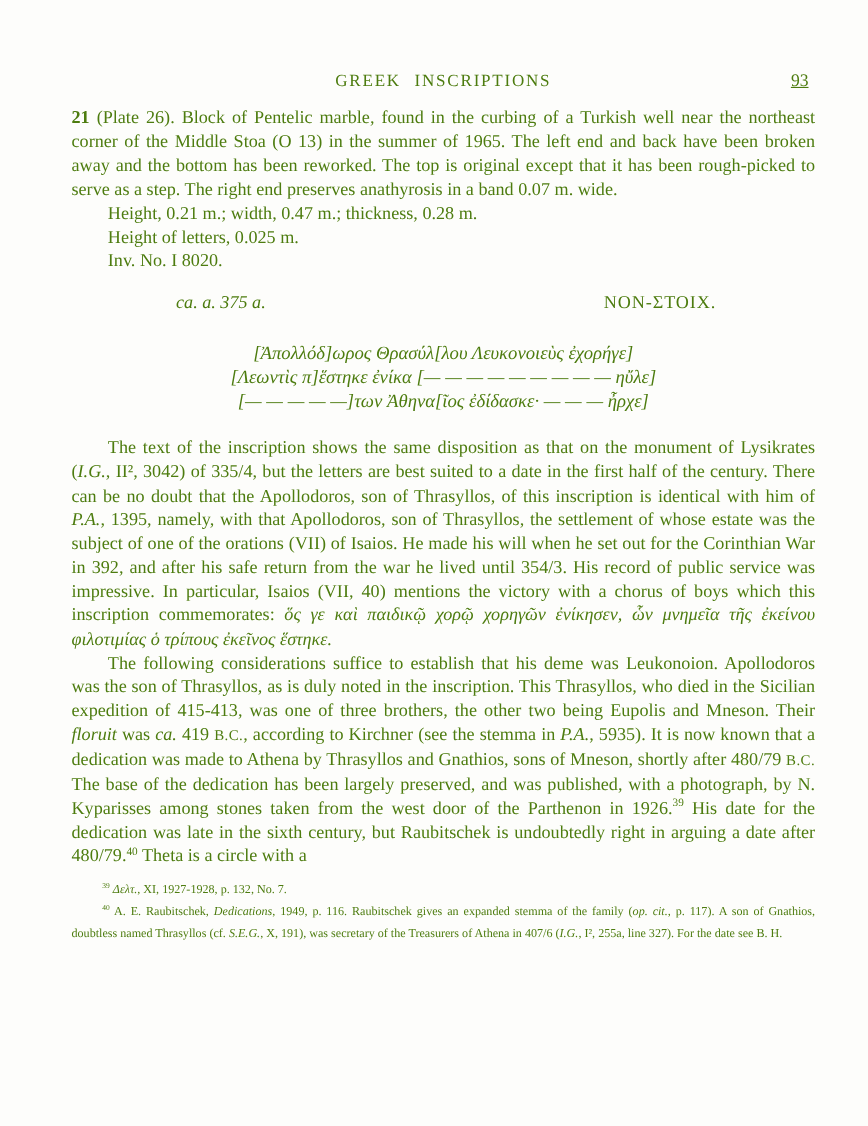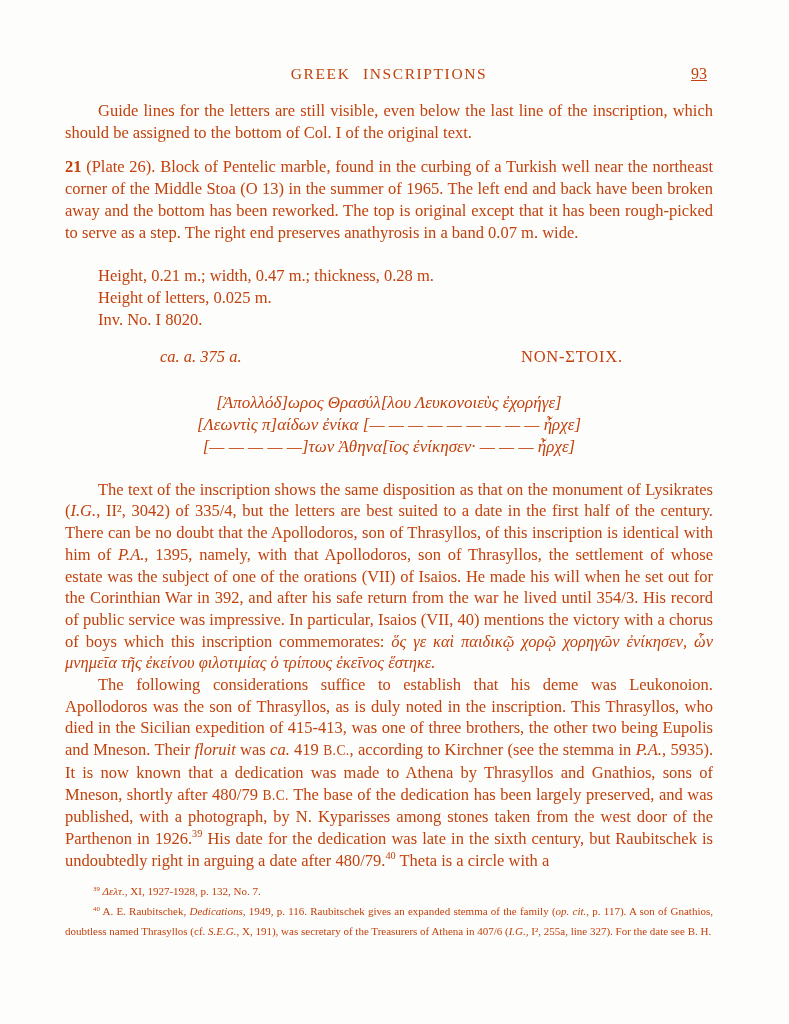--- a/index.html
+++ b/index.html
@@ -6,23 +6,23 @@
     margin: 0;
     padding: 0;
     background: #fdfdfb;
   }
   .page {
     position: relative;
     width: 789px;
     height: 1024px;
     box-sizing: border-box;
     background: #fdfdfb;
-    color: #c2410c;
+    color: #4d7c0f;
     font-family: "Liberation Serif", "DejaVu Serif", serif;
-    padding: 64px 76px 0 65px;
+    padding: 64px 48px 0 65px;
     overflow: hidden;
   }
   .running-header {
     position: relative;
     text-align: center;
     font-size: 15.5px;
     line-height: 19px;
     letter-spacing: 1.6px;
     word-spacing: 7px;
   }
@@ -37,21 +37,21 @@
   }
   .para {
     margin: 0;
     text-align: justify;
     font-size: 16.5px;
     line-height: 21.7px;
   }
   .indent { text-indent: 33px; }
   .intro-para { margin-top: 17px; }
   .entry-head { margin-top: 13px; }
-  .measurements { margin-top: 22px; padding-left: 33px; }
+  .measurements { margin-top: 0; padding-left: 33px; }
   .meas-line { font-size: 16.5px; line-height: 21.7px; }
   .date-row {
     margin-top: 16px;
     display: flex;
     justify-content: space-between;
     align-items: flex-end;
     padding-left: 95px;
     padding-right: 90px;
     font-size: 16.5px;
     line-height: 22px;
@@ -87,39 +87,38 @@
 </head>
 <body>
 
 <div class="page">
 
   <header class="running-header">
     <span>GREEK INSCRIPTIONS</span>
     <span class="page-num">93</span>
   </header>
 
-  <p class="para indent intro-para"><span>Guide lines for the letters are still visible, even below the last line of the inscription, which should be assigned to the bottom of Col. I of the original text.</span></p>
 
   <p class="para entry-head"><span class="b">21</span><span> (Plate 26).  Block of Pentelic marble, found in the curbing of a Turkish well near the northeast corner of the Middle Stoa (O 13) in the summer of 1965.  The left end and back have been broken away and the bottom has been reworked.  The top is original except that it has been rough-picked to serve as a step.  The right end preserves anathyrosis in a band 0.07 m. wide.</span></p>
 
   <div class="measurements">
     <div class="meas-line">Height, 0.21 m.; width, 0.47 m.; thickness, 0.28 m.</div>
     <div class="meas-line">Height of letters, 0.025 m.</div>
     <div class="meas-line">Inv. No. I 8020.</div>
   </div>
 
   <div class="date-row">
     <span class="it">ca. a. 375 a.</span>
     <span class="stoich">NON-ΣΤΟΙΧ.</span>
   </div>
 
   <div class="greek-block">
     <div class="greek-line">[Ἀπολλόδ]ωρος Θρασύλ[λου Λευκονοιεὺς ἐχορήγε]</div>
-    <div class="greek-line">[Λεωντὶς π]αίδων ἐνίκα [— — — — — — — — — ἦρχε]</div>
-    <div class="greek-line">[— — — — —]των Ἀθηνα[ῖος ἐνίκησεν· — — — ἦρχε]</div>
+    <div class="greek-line">[Λεωντὶς π]ἕστηκε ἐνίκα [— — — — — — — — — ηὔλε]</div>
+    <div class="greek-line">[— — — — —]των Ἀθηνα[ῖος ἐδίδασκε· — — — ἦρχε]</div>
   </div>
 
   <p class="para indent commentary-1"><span>The text of the inscription shows the same disposition as that on the monument of Lysikrates (</span><span class="it">I.G.</span><span>, II², 3042) of 335/4, but the letters are best suited to a date in the first half of the century.  There can be no doubt that the Apollodoros, son of Thrasyllos, of this inscription is identical with him of </span><span class="it">P.A.</span><span>, 1395, namely, with that Apollodoros, son of Thrasyllos, the settlement of whose estate was the subject of one of the orations (VII) of Isaios.  He made his will when he set out for the Corinthian War in 392, and after his safe return from the war he lived until 354/3.  His record of public service was impressive.  In particular, Isaios (VII, 40) mentions the victory with a chorus of boys which this inscription commemorates: </span><span class="gk">ὅς γε καὶ παιδικῷ χορῷ χορηγῶν ἐνίκησεν, ὧν μνημεῖα τῆς ἐκείνου φιλοτιμίας ὁ τρίπους ἐκεῖνος ἕστηκε.</span></p>
 
   <p class="para indent commentary-2"><span>The following considerations suffice to establish that his deme was Leukonoion.  Apollodoros was the son of Thrasyllos, as is duly noted in the inscription.  This Thrasyllos, who died in the Sicilian expedition of 415-413, was one of three brothers, the other two being Eupolis and Mneson.  Their </span><span class="it">floruit</span><span> was </span><span class="it">ca.</span><span> 419 </span><span class="sc">B.C.</span><span>, according to Kirchner (see the stemma in </span><span class="it">P.A.</span><span>, 5935).  It is now known that a dedication was made to Athena by Thrasyllos and Gnathios, sons of Mneson, shortly after 480/79 </span><span class="sc">B.C.</span><span>  The base of the dedication has been largely preserved, and was published, with a photograph, by N. Kyparisses among stones taken from the west door of the Parthenon in 1926.</span><sup>39</sup><span>  His date for the dedication was late in the sixth century, but Raubitschek is undoubtedly right in arguing a date after 480/79.</span><sup>40</sup><span>  Theta is a circle with a</span></p>
 
   <div class="footnotes">
     <p class="footnote"><sup>39</sup><span> </span><span class="gk">Δελτ.</span><span>, XI, 1927-1928, p. 132, No. 7.</span></p>
     <p class="footnote"><sup>40</sup><span> A. E. Raubitschek, </span><span class="it">Dedications</span><span>, 1949, p. 116.  Raubitschek gives an expanded stemma of the family (</span><span class="it">op. cit.</span><span>, p. 117).  A son of Gnathios, doubtless named Thrasyllos (cf. </span><span class="it">S.E.G.</span><span>, X, 191), was secretary of the Treasurers of Athena in 407/6 (</span><span class="it">I.G.</span><span>, I², 255a, line 327).  For the date see B. H.</span></p>
   </div>

